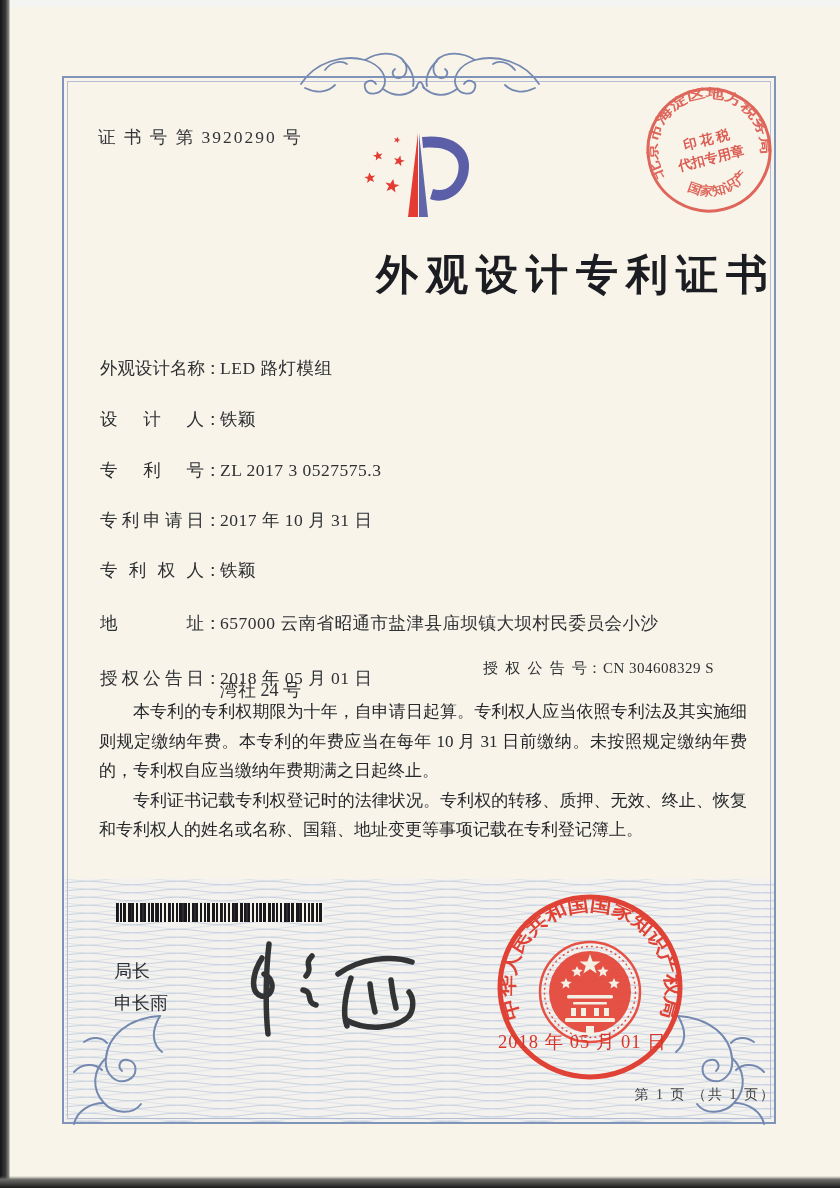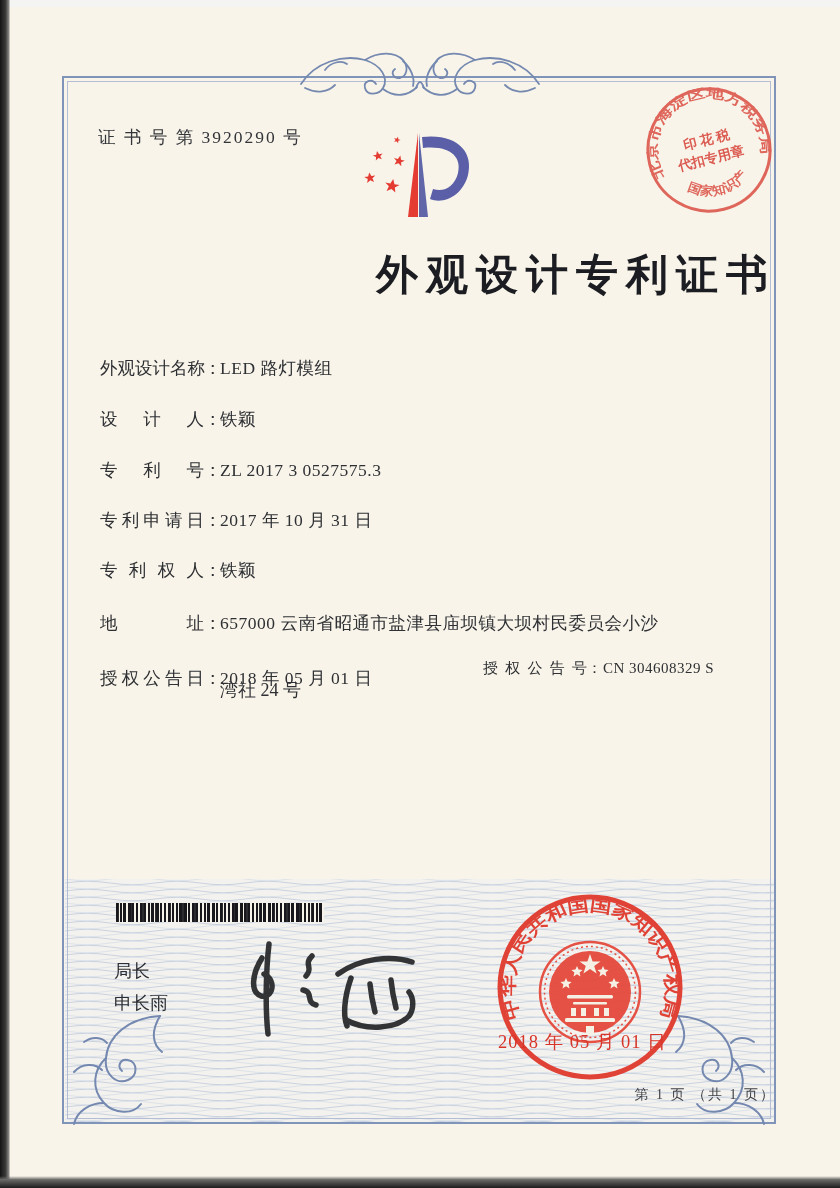--- a/index.html
+++ b/index.html
@@ -174,20 +174,22 @@
 </div>
 <div class="abs addr2" style="top:634px;">湾社 24 号</div>
 <div class="abs frow" style="top:666px;">
   <span class="flabel">授权公告日</span><span class="fcolon">：</span><span class="fval">2018 年 05 月 01 日</span>
 </div>
 <div class="abs grantno" style="top:659px;">
   <span class="flabel">授权公告号</span><span class="fcolon">：</span><span class="fval">CN 304608329 S</span>
 </div>
 
 <div class="abs bodytext">
+  <p>本专利的专利权期限为十年，自申请日起算。专利权人应当依照专利法及其实施细则规定缴纳年费。本专利的年费应当在每年 10 月 31 日前缴纳。未按照规定缴纳年费的，专利权自应当缴纳年费期满之日起终止。</p>
+  <p>专利证书记载专利权登记时的法律状况。专利权的转移、质押、无效、终止、恢复和专利权人的姓名或名称、国籍、地址变更等事项记载在专利登记簿上。</p>
 </div>
 
 <div class="abs barcode"></div>
 
 <div class="abs sigtitle">局长</div>
 <div class="abs signame">申长雨</div>
 <svg class="abs sigsvg" width="215" height="115" viewBox="0 0 215 115">
   <g stroke="#1f2022" stroke-width="5.5" fill="none" stroke-linecap="round" stroke-linejoin="round" opacity=".9">
     <path d="M30 30 C 20 46 18 64 29 68 C 41 71 45 52 32 46"></path>
     <path d="M37 16 C 34 42 33 80 36 106"></path>

